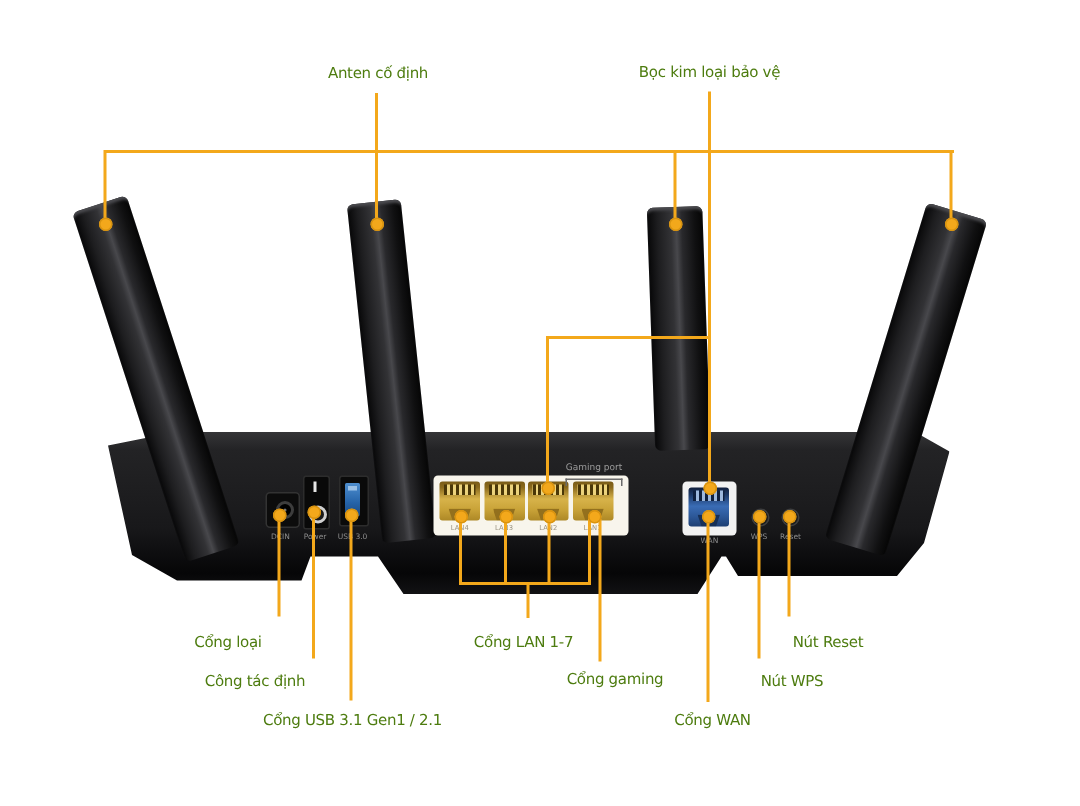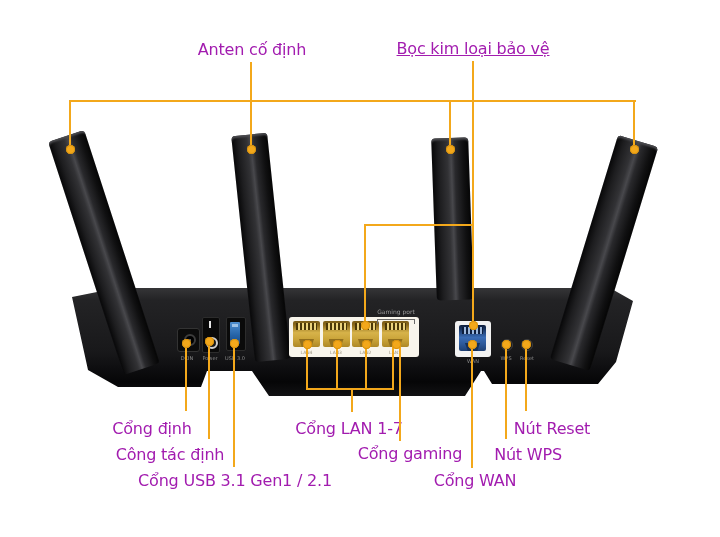--- a/index.html
+++ b/index.html
@@ -3,21 +3,21 @@
 <meta charset="utf-8">
 <style>
   html,body{margin:0;padding:0;background:#fff;}
   .stage{
     position:relative;width:720px;height:537px;background:#fff;overflow:hidden;
     font-family:"DejaVu Sans","Liberation Sans",sans-serif;
   }
   
   .lbl{
     position:absolute;transform:translateX(-50%);
-    color:#a21caf;font-size:16px;line-height:18px;white-space:nowrap;
+    color:#4d7c0f;font-size:10px;line-height:18px;white-space:nowrap;
     letter-spacing:-0.2px;
   }
   
   .cl{position:absolute;background:#F3A81B;z-index:7;}
   .dot{
     position:absolute;width:9px;height:9px;border-radius:50%;
     background:#F3A81B;box-shadow:0 0 0 1px #d89310 inset;z-index:8;
   }
   
   .antenna{
@@ -160,22 +160,22 @@
   <div class="dot" style="left:230px;top:339px;"></div>
   <div class="dot" style="left:303px;top:340px;"></div>
   <div class="dot" style="left:333px;top:340px;"></div>
   <div class="dot" style="left:362px;top:340px;"></div>
   <div class="dot" style="left:392px;top:340px;"></div>
   <div class="dot" style="left:468px;top:340px;"></div>
   <div class="dot" style="left:502px;top:340px;"></div>
   <div class="dot" style="left:522px;top:340px;"></div>
 
   <div class="lbl" style="left:252px;top:41px;">Anten cố định</div>
-  <div class="lbl" style="left:473px;top:40px;text-decoration:underline;">Bọc kim loại bảo vệ</div>
-  <div class="lbl" style="left:152px;top:420px;">Cổng định</div>
+  <div class="lbl" style="left:473px;top:40px;">Bọc kim loại bảo vệ</div>
+  <div class="lbl" style="left:152px;top:420px;">Cổng loại</div>
   <div class="lbl" style="left:170px;top:446px;">Công tác định</div>
   <div class="lbl" style="left:235px;top:472px;">Cổng USB 3.1 Gen1 / 2.1</div>
   <div class="lbl" style="left:349px;top:420px;">Cổng LAN 1-7</div>
   <div class="lbl" style="left:410px;top:445px;">Cổng gaming</div>
   <div class="lbl" style="left:475px;top:472px;">Cổng WAN</div>
   <div class="lbl" style="left:528px;top:446px;">Nút WPS</div>
   <div class="lbl" style="left:552px;top:420px;">Nút Reset</div>
 
 </div>
 

